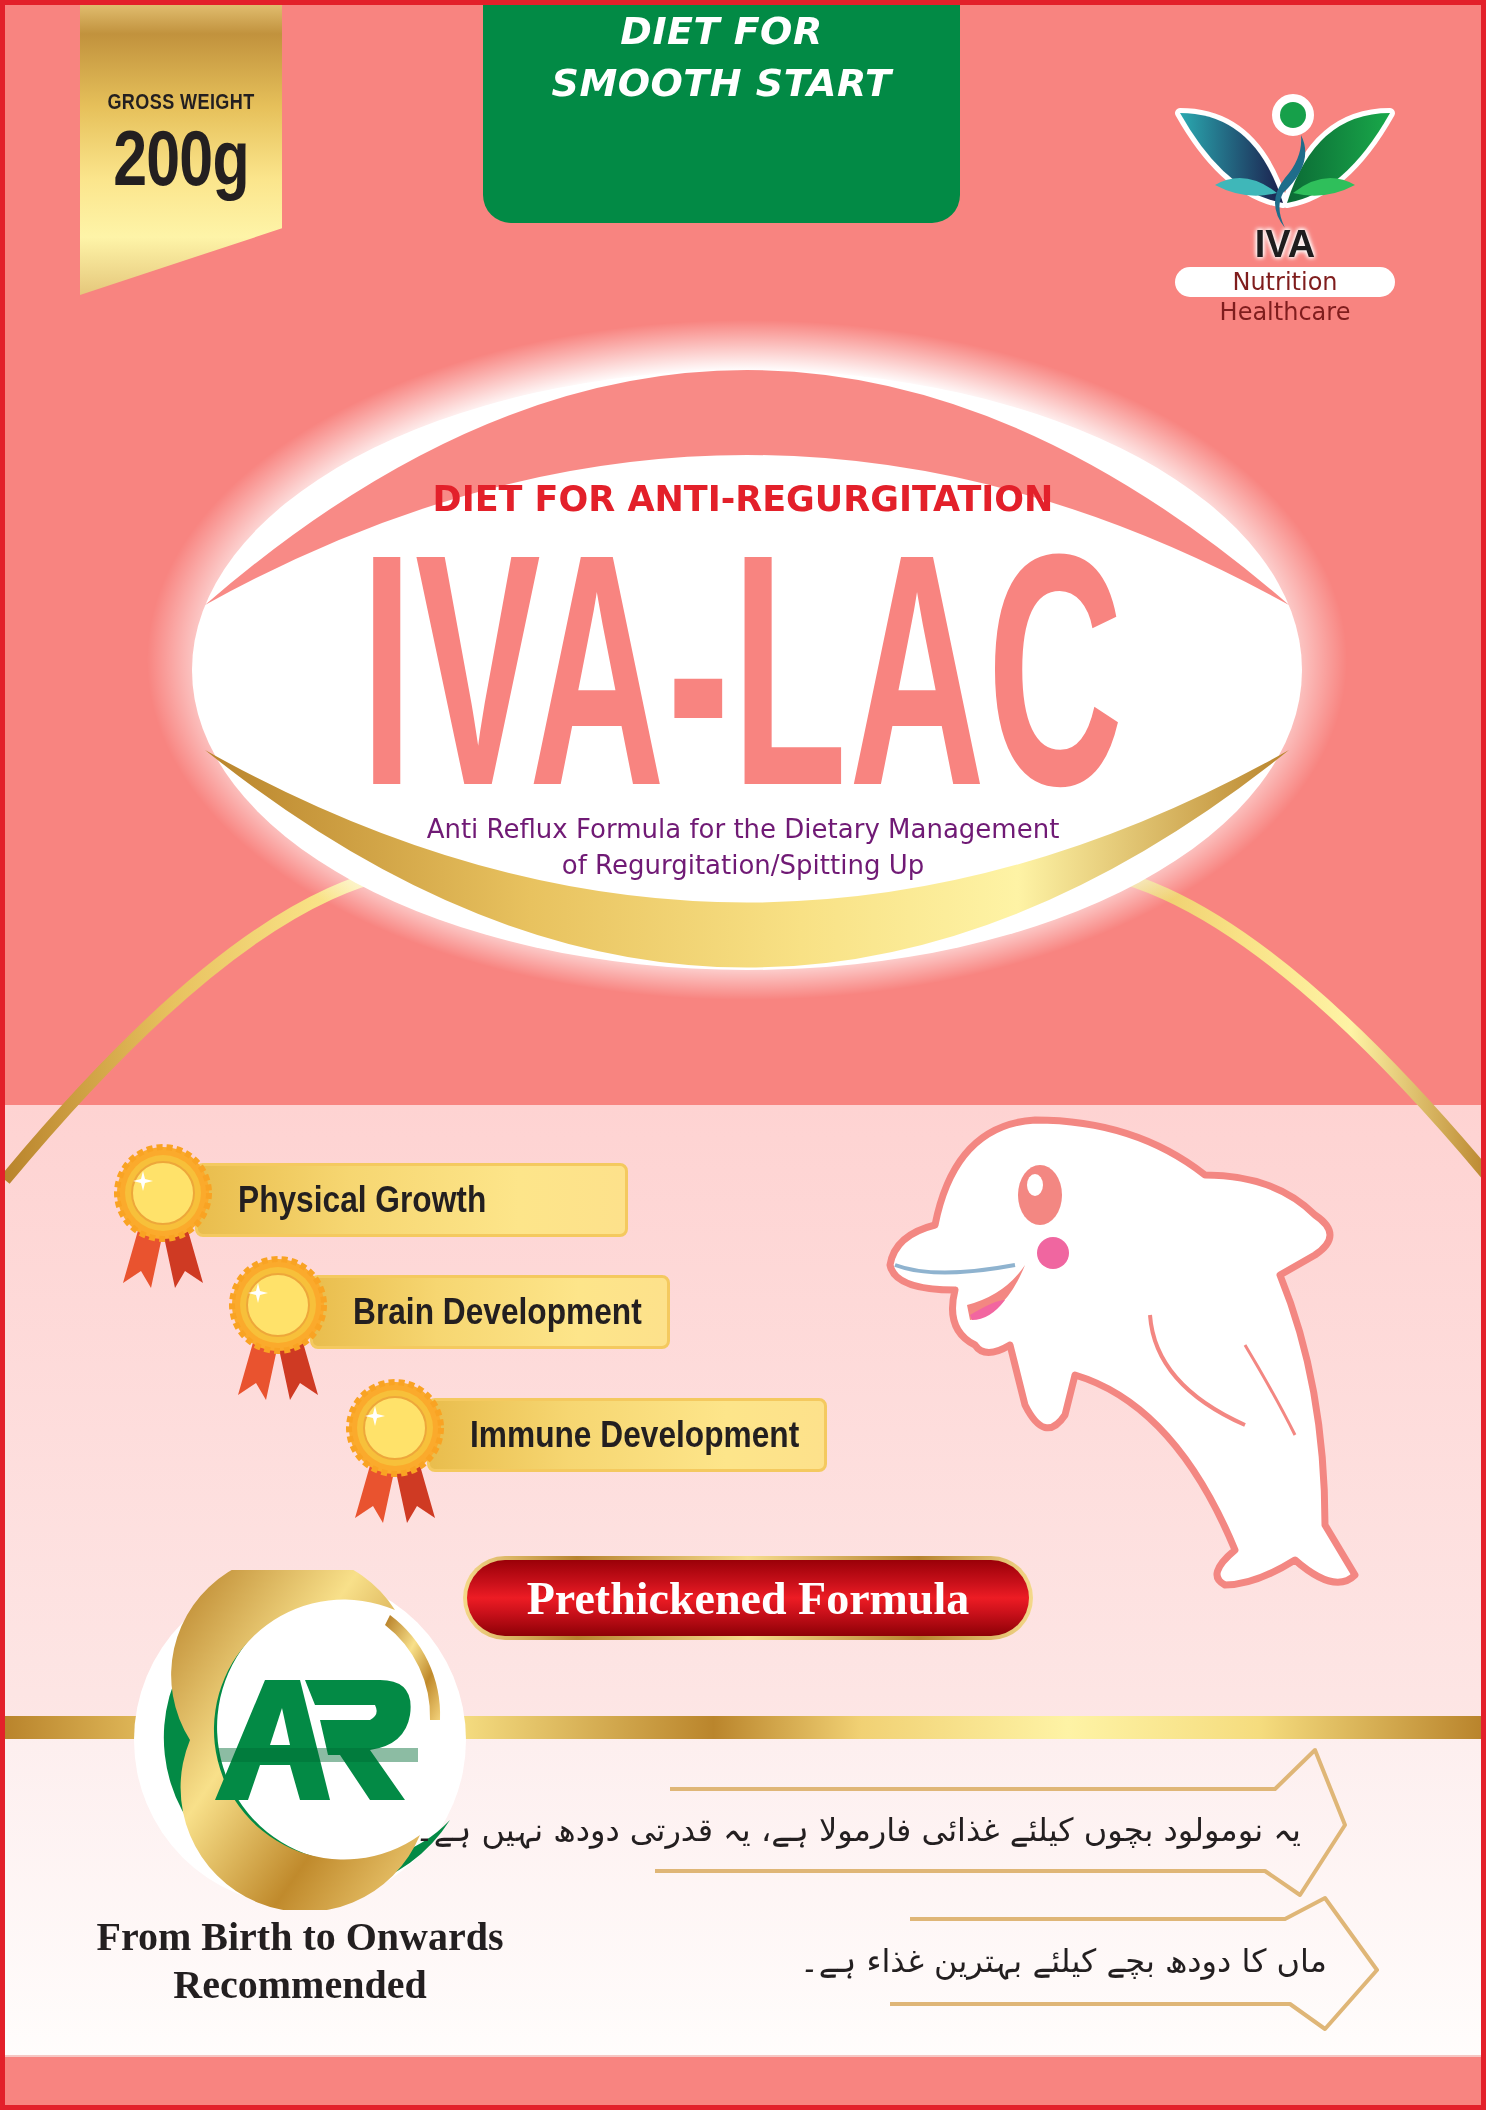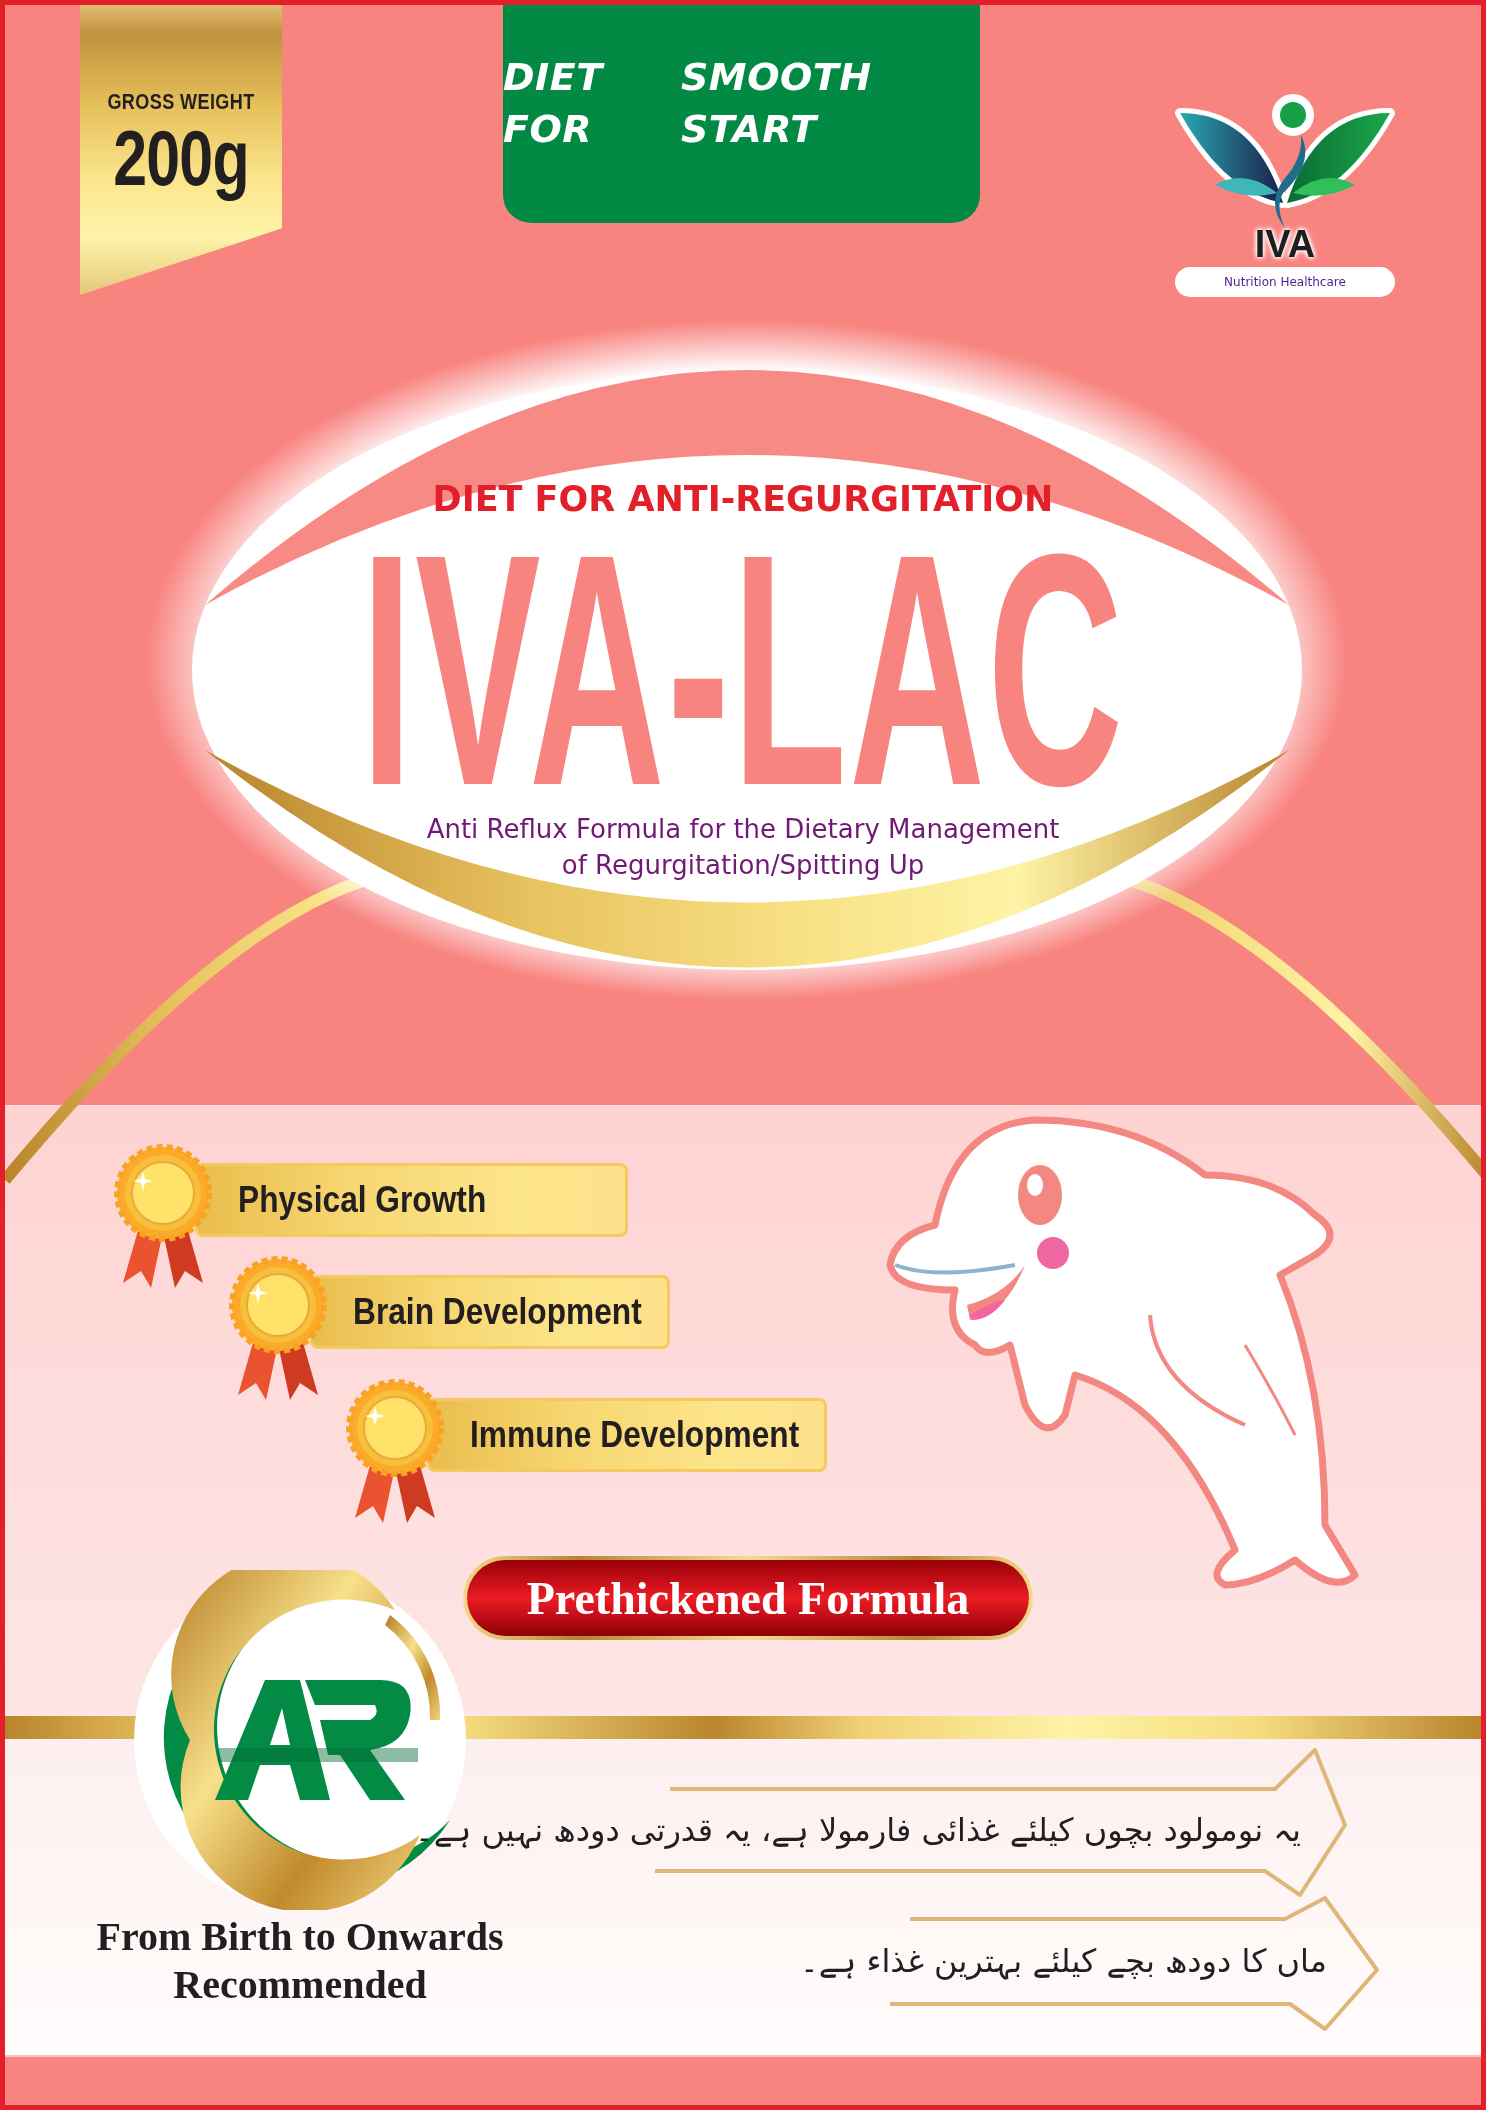--- a/index.html
+++ b/index.html
@@ -37,41 +37,41 @@
     color: #231f20; letter-spacing: 0.5px; transform: scaleX(0.82);
   }
   .ribbon .val {
     position: absolute; left: 0; right: 0; top: 108px;
     font-family: "Liberation Sans", sans-serif; font-weight: 700; font-size: 78px;
     color: #231f20; transform: scaleX(0.78); letter-spacing: -1px;
   }
 
   
   .diet-tab {
-    position: absolute; left: 498px; top: 0; width: 477px; height: 218px;
+    position: absolute; left: 478px; top: 0; width: 477px; height: 218px;
     background: #028a45; border-radius: 0 0 28px 28px;
-    display: flex; flex-direction: row; align-items: center; justify-content: flex-start;
+    display: flex; flex-direction: column; align-items: center; justify-content: flex-start;
     padding-bottom: 22px;
   }
   .diet-tab span {
     font-family: "DejaVu Sans", sans-serif; font-weight: 700; font-style: italic;
     color: #fff; font-size: 38px; line-height: 52px; letter-spacing: 0.5px;
   }
 
   
   .brand { position: absolute; left: 1160px; top: 88px; width: 240px; height: 215px; }
   .brand .iva {
     position: absolute; left: 0; right: 0; top: 130px; text-align: center;
     font-family: "Liberation Sans", sans-serif; font-weight: 700; font-size: 38px; color: #1f1d1e;
     text-shadow: 0 0 4px #fff, 0 0 4px #fff, 0 0 6px #fff;
   }
   .brand .sub {
     position: absolute; left: 10px; right: 10px; top: 174px; height: 30px;
     background: #fff; border-radius: 16px; text-align: center;
-    font-family: "DejaVu Sans", sans-serif; font-size: 12px; line-height: 30px; color: #4c1d95;
+    font-family: "DejaVu Sans", sans-serif; font-size: 24px; line-height: 30px; color: #7f1d1d;
   }
 
   
   .subhead {
     position: absolute; left: 0; right: 0; top: 474px; text-align: center;
     font-family: "DejaVu Sans", sans-serif; font-weight: 700; font-size: 35px; color: #e3202a;
     letter-spacing: 0px;
   }
   .product {
     position: absolute; left: 0; right: 0; top: 500px; text-align: center;

